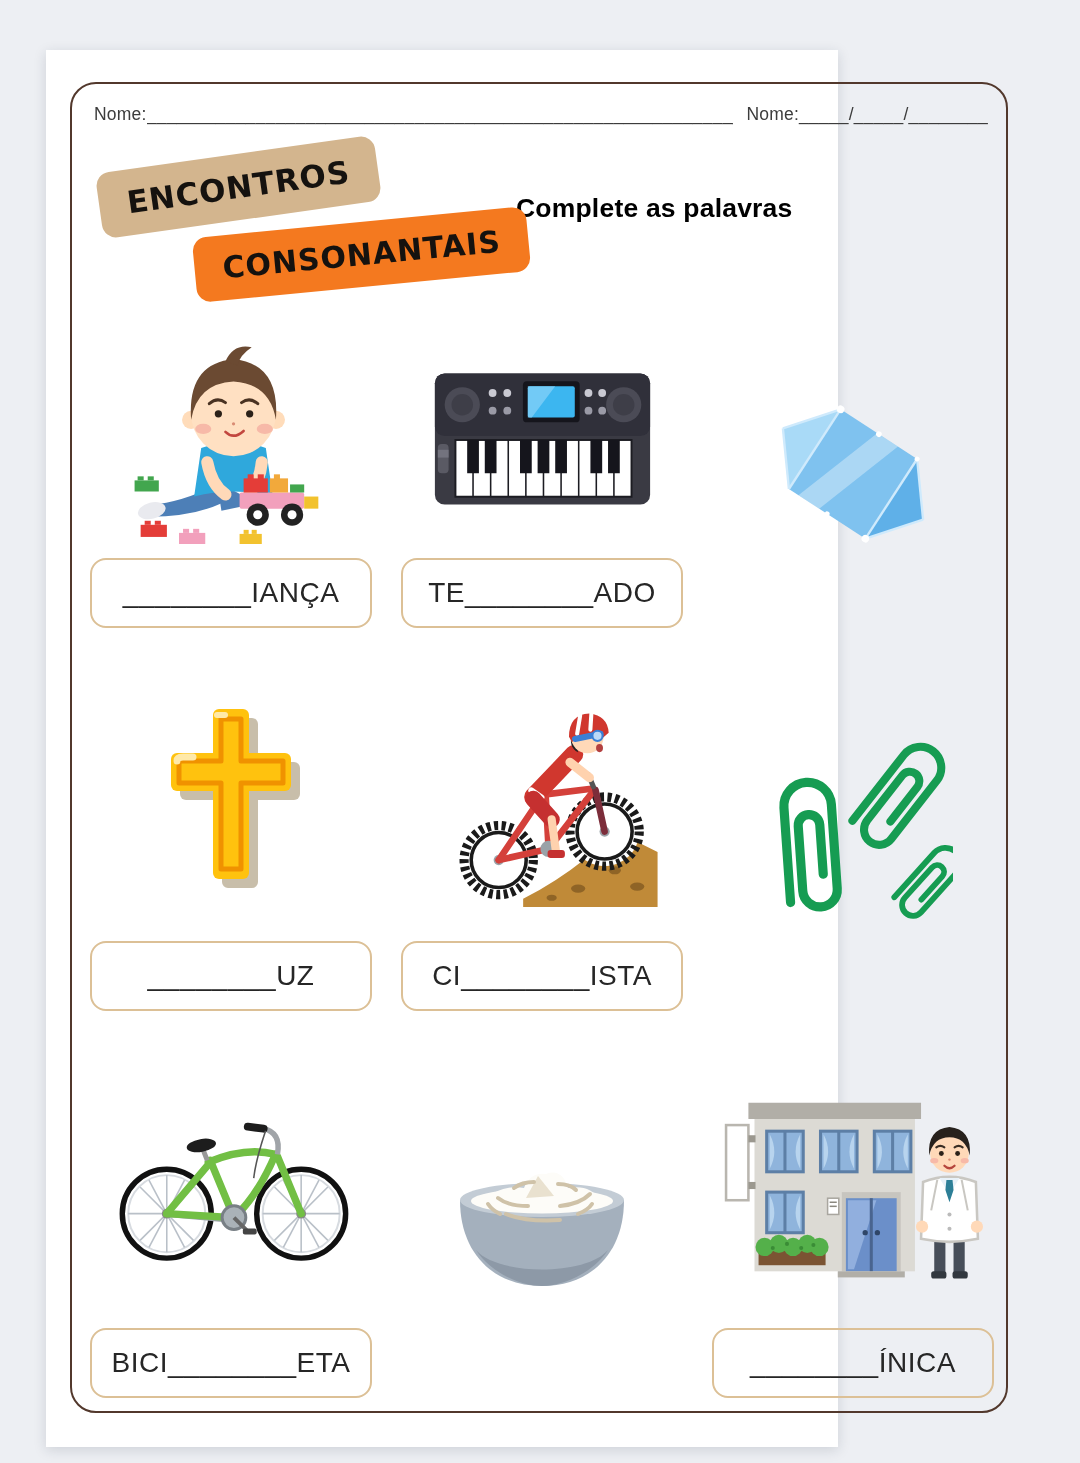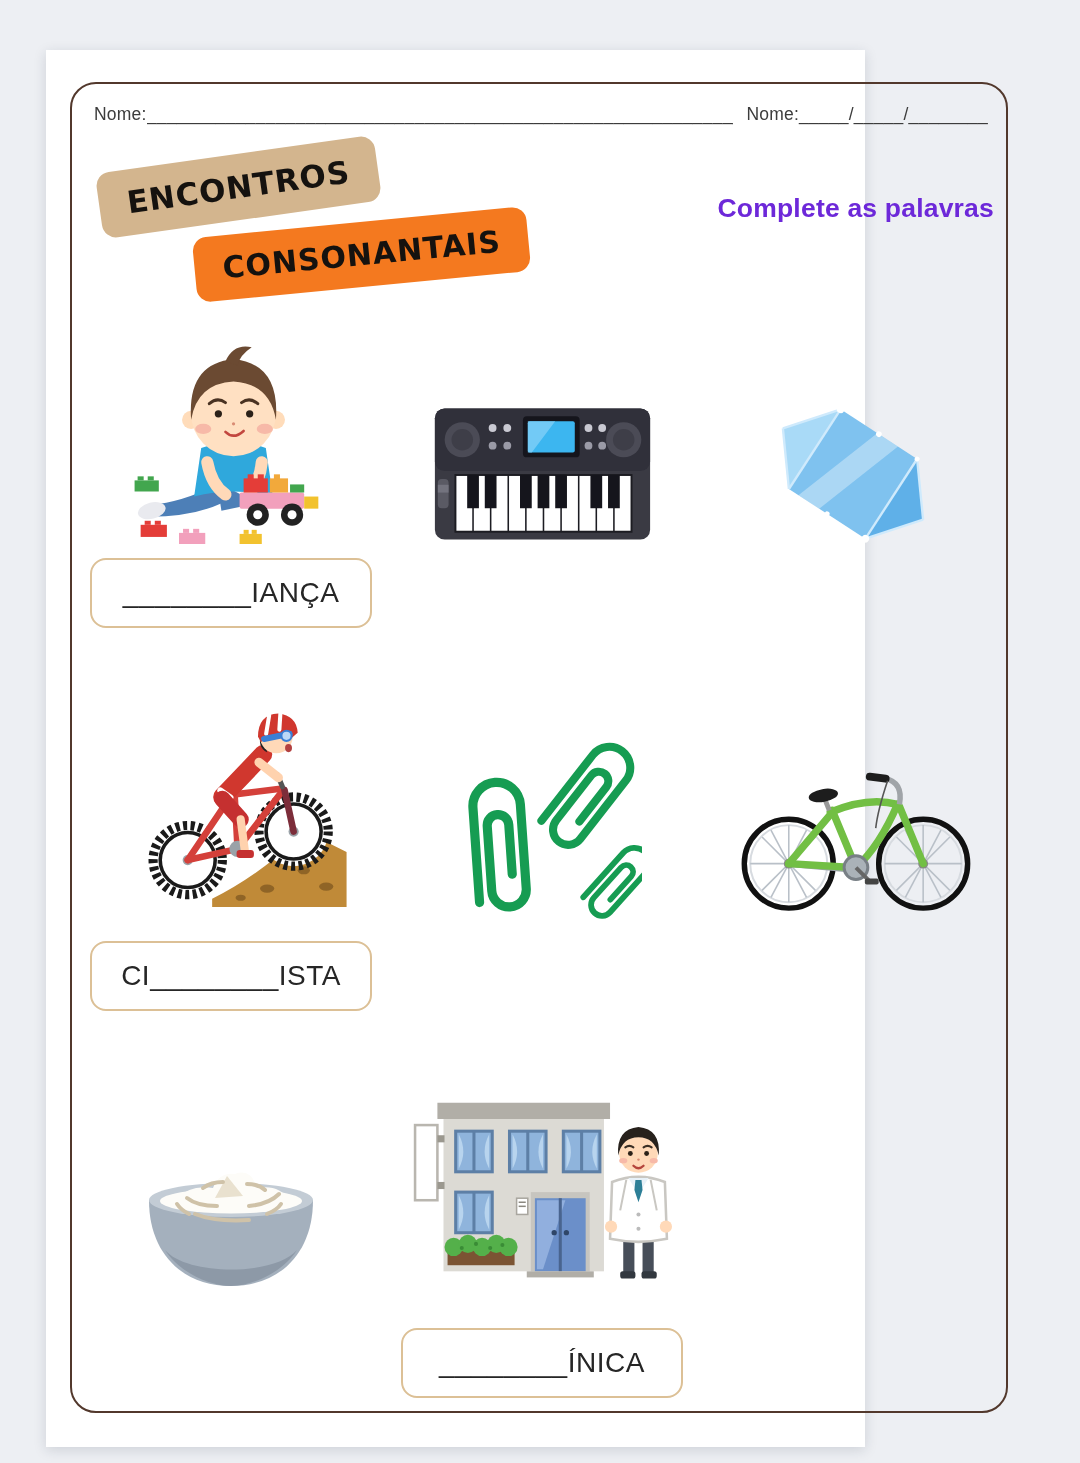--- a/index.html
+++ b/index.html
@@ -3,21 +3,21 @@
 <meta charset="utf-8">
 <style>
   html,body{margin:0;padding:0;}
   body{
     width:1080px;height:1463px;position:relative;overflow:hidden;
     background:#edeff3;
     font-family:"Liberation Sans",sans-serif;
   }
   .page{
     position:absolute;left:46px;top:50px;width:792px;height:1397px;
-    background:#ffffff;box-shadow:0 3px 12px rgba(30,40,60,.15);padding-left:27px;
+    background:#ffffff;box-shadow:0 3px 12px rgba(30,40,60,.15);
   }
   .frame{
     position:absolute;left:24px;top:32px;width:938px;height:1331px;
     border:2.5px solid #52382c;border-radius:26px;box-sizing:border-box;
   }
   .name-row{
     position:absolute;left:22px;right:18px;top:20px;
     display:flex;align-items:baseline;white-space:nowrap;overflow:hidden;
     font-size:17.5px;color:#3c3c3c;letter-spacing:.2px;
   }
@@ -26,22 +26,22 @@
   .name-row .gap{flex:0 0 14px;}
   .badge{
     position:absolute;color:#15120f;background:#d3b58e;
     font-family:"DejaVu Sans",sans-serif;font-weight:800;
     padding:15px 28px;border-radius:14px;font-size:31px;letter-spacing:1px;
     white-space:nowrap;
   }
   .badge-tan{left:26px;top:70px;transform:rotate(-8deg);background:#d3b58e;}
   .badge-orange{left:122px;top:138px;transform:rotate(-5.5deg);background:#f4791f;font-size:30px;z-index:2;}
   .instruction{
-    position:absolute;left:444px;top:106px;width:478px;text-align:right;
-    font-size:26.5px;font-weight:700;color:#6d28d9;line-height:1.42;letter-spacing:.2px;
+    position:absolute;left:444px;top:106px;width:478px;text-align:left;
+    font-size:26.5px;font-weight:700;color:#000000;line-height:1.42;letter-spacing:.2px;
   }
   .grid{
     position:absolute;left:18px;top:236px;width:904px;
     display:grid;grid-template-columns:282px 282px 282px;
     grid-template-rows:308px 352px 356px;column-gap:29px;row-gap:31px;
   }
   .cell{display:flex;flex-direction:column;align-items:center;min-width:0;}
   .img{flex:1;display:flex;align-items:center;justify-content:center;width:100%;}
   .answer{
     width:100%;height:70px;box-sizing:border-box;flex:0 0 70px;
@@ -162,20 +162,21 @@
               <rect x="38" y="76" width="12" height="34"></rect>
                 <rect x="56" y="76" width="12" height="34"></rect>
               <rect x="92" y="76" width="12" height="34"></rect>
                 <rect x="110" y="76" width="12" height="34"></rect>
                 <rect x="128" y="76" width="12" height="34"></rect>
               <rect x="164" y="76" width="12" height="34"></rect>
                 <rect x="182" y="76" width="12" height="34"></rect>
             </g>
           </svg>
         </div>
+        <div class="answer">TE________ADO</div>
       </div>
 
       <div class="cell">
         <div class="img">
           <svg width="190" height="190" viewBox="0 0 200 200">
             <g transform="rotate(33 100 100)">
               <polygon points="12,100 52,50 148,50 188,100 148,150 52,150" fill="#7fc2ef"></polygon>
               <polygon points="12,100 52,50 52,150" fill="#a9daf7"></polygon>
               <polygon points="188,100 148,50 148,150" fill="#5fb0e8"></polygon>
               <polygon points="64,150 98,50 124,50 90,150" fill="#ffffff" opacity="0.35"></polygon>
@@ -190,20 +191,38 @@
               <circle cx="52" cy="50" r="4" fill="#ffffff"></circle>
               <circle cx="100" cy="50" r="3" fill="#ffffff"></circle>
               <circle cx="148" cy="150" r="4" fill="#ffffff"></circle>
               <circle cx="148" cy="50" r="2.6" fill="#ffffff"></circle>
               <circle cx="100" cy="150" r="2.6" fill="#ffffff"></circle>
             </g>
           </svg>
         </div>
       </div>
 
+      <div class="cell">
+        <div class="img">
+          <svg width="200" height="218" viewBox="0 0 200 218">
+            <g fill="#9c8a66" opacity="0.55" transform="translate(9,9)">
+              <rect x="82" y="18" width="36" height="170" rx="6"></rect>
+              <rect x="40" y="62" width="120" height="38" rx="6"></rect>
+            </g>
+            <g fill="#ffc20e">
+              <rect x="82" y="18" width="36" height="170" rx="6"></rect>
+              <rect x="40" y="62" width="120" height="38" rx="6"></rect>
+            </g>
+            <path d="M90,28 L90,70 L48,70 L48,92 L90,92 L90,178 L110,178 L110,92 L152,92 L152,70 L110,70 L110,28 Z" fill="none" stroke="#f09200" stroke-width="5" stroke-linejoin="round"></path>
+            <path d="M46,70 Q46,66 52,66 L62,66" stroke="#ffe9a8" stroke-width="7" fill="none" stroke-linecap="round"></path>
+            <path d="M86,24 L94,24" stroke="#ffe9a8" stroke-width="6" fill="none" stroke-linecap="round"></path>
+          </svg>
+        </div>
+        <div class="answer">________UZ</div>
+      </div>
 
       <div class="cell">
         <div class="img">
           <svg width="235" height="222" viewBox="0 0 230 218">
             <path d="M96,214 L228,214 L228,160 L196,144 Q176,148 158,166 Q128,190 96,206 Z" fill="#c08a38"></path>
             <ellipse cx="150" cy="196" rx="7" ry="4" fill="#8f6426"></ellipse>
             <ellipse cx="186" cy="178" rx="6" ry="4" fill="#8f6426"></ellipse>
             <ellipse cx="208" cy="194" rx="7" ry="4" fill="#8f6426"></ellipse>
             <ellipse cx="124" cy="205" rx="5" ry="3" fill="#8f6426"></ellipse>
             <g>
@@ -295,20 +314,21 @@
             <circle cx="128" cy="118" r="12" fill="#aab2b8" stroke="#787f85" stroke-width="3"></circle>
             <line x1="128" y1="118" x2="142" y2="132" stroke="#666666" stroke-width="4"></line>
             <rect x="137" y="129" width="14" height="6" rx="2" fill="#444444"></rect>
             <line x1="101" y1="60" x2="97" y2="50" stroke="#999999" stroke-width="5"></line>
             <ellipse cx="95" cy="45" rx="15" ry="6.5" fill="#1d1d1d" transform="rotate(-10 95 45)"></ellipse>
             <path d="M172,54 Q176,32 158,28" stroke="#a0a4a8" stroke-width="5.5" fill="none"></path>
             <line x1="158" y1="28" x2="142" y2="26" stroke="#1d1d1d" stroke-width="8" stroke-linecap="round"></line>
             <path d="M160,30 Q150,60 148,78" stroke="#555555" stroke-width="1.6" fill="none"></path>
           </svg>
         </div>
+        <div class="answer">BICI________ETA</div>
       </div>
 
       <div class="cell">
         <div class="img">
           <svg width="200" height="156" viewBox="0 0 200 156">
             <path d="M18,58 C18,112 52,144 100,144 C148,144 182,112 182,58 Z" fill="#a4b0bd"></path>
             <path d="M34,108 C56,134 144,134 166,108 C152,130 122,144 100,144 C78,144 48,130 34,108 Z" fill="#8d99a7"></path>
             <ellipse cx="100" cy="58" rx="82" ry="17" fill="#c3ccd5"></ellipse>
             <ellipse cx="100" cy="59" rx="71" ry="12.5" fill="#fdfcf8"></ellipse>
             <path d="M42,58 Q60,42 82,46 Q88,30 104,32 Q120,26 126,46 Q148,42 158,58 Q130,68 100,68 Q70,68 42,58 Z" fill="#fdfcf8"></path>

